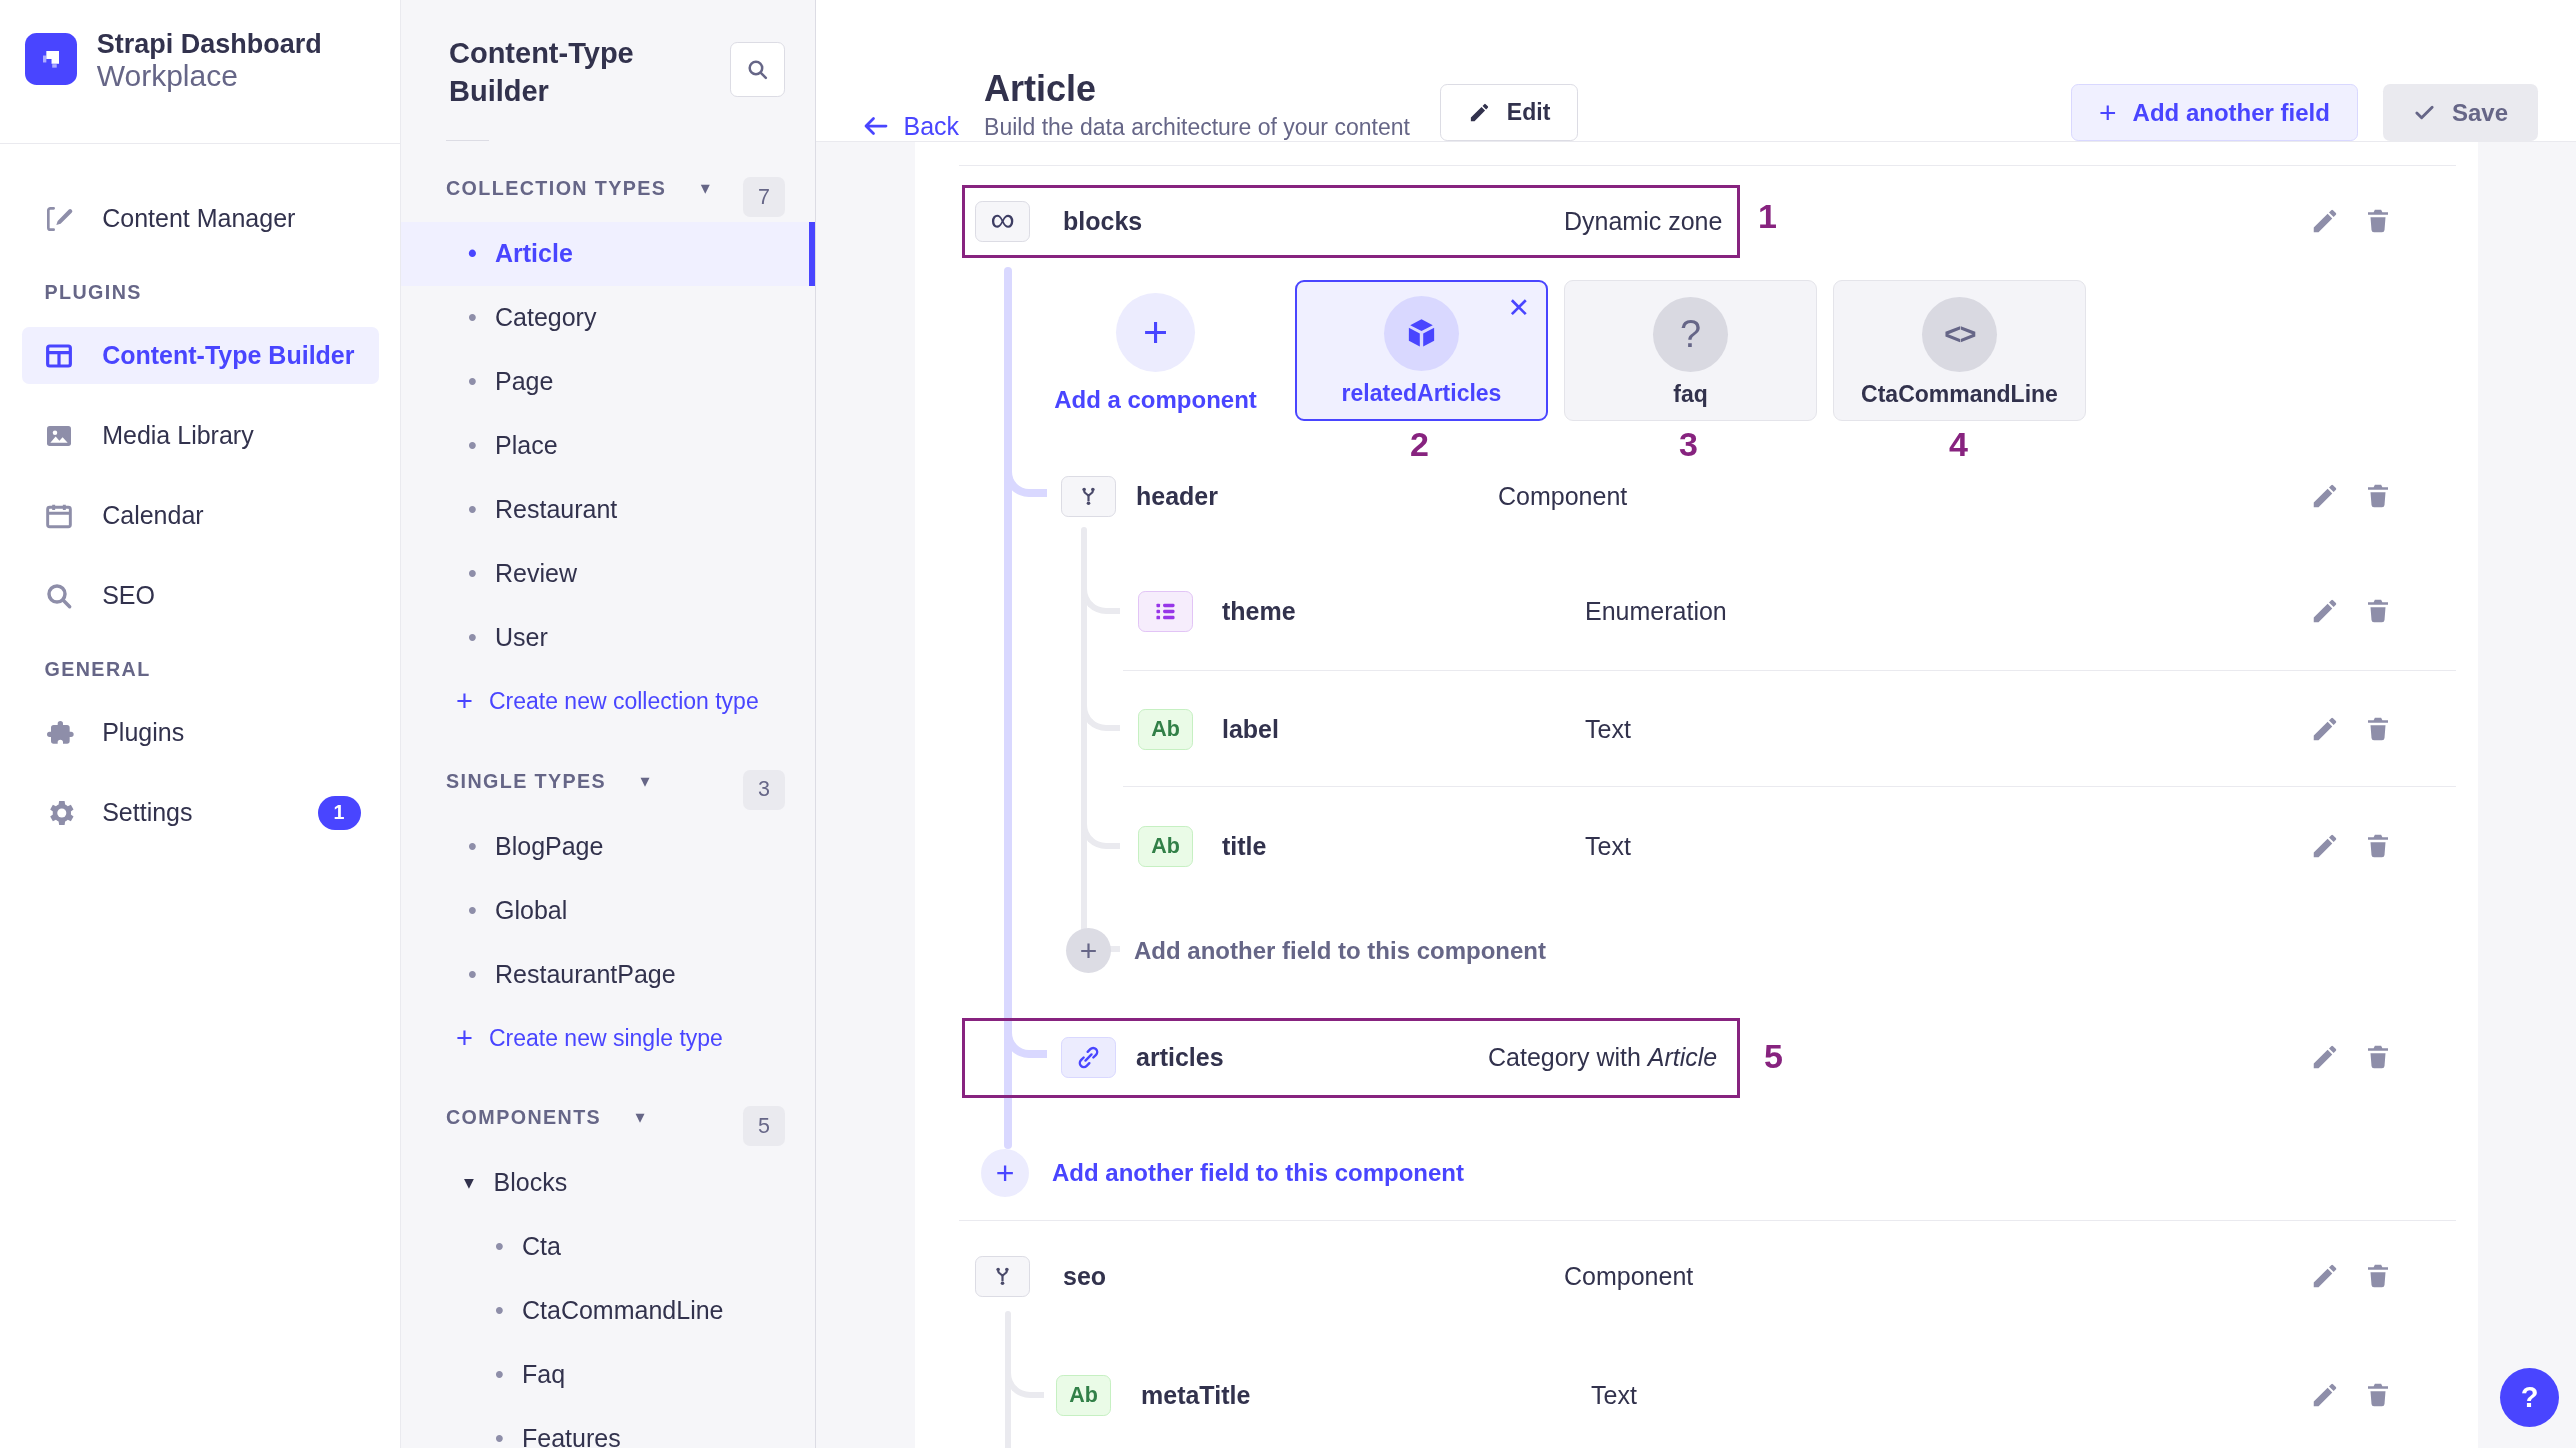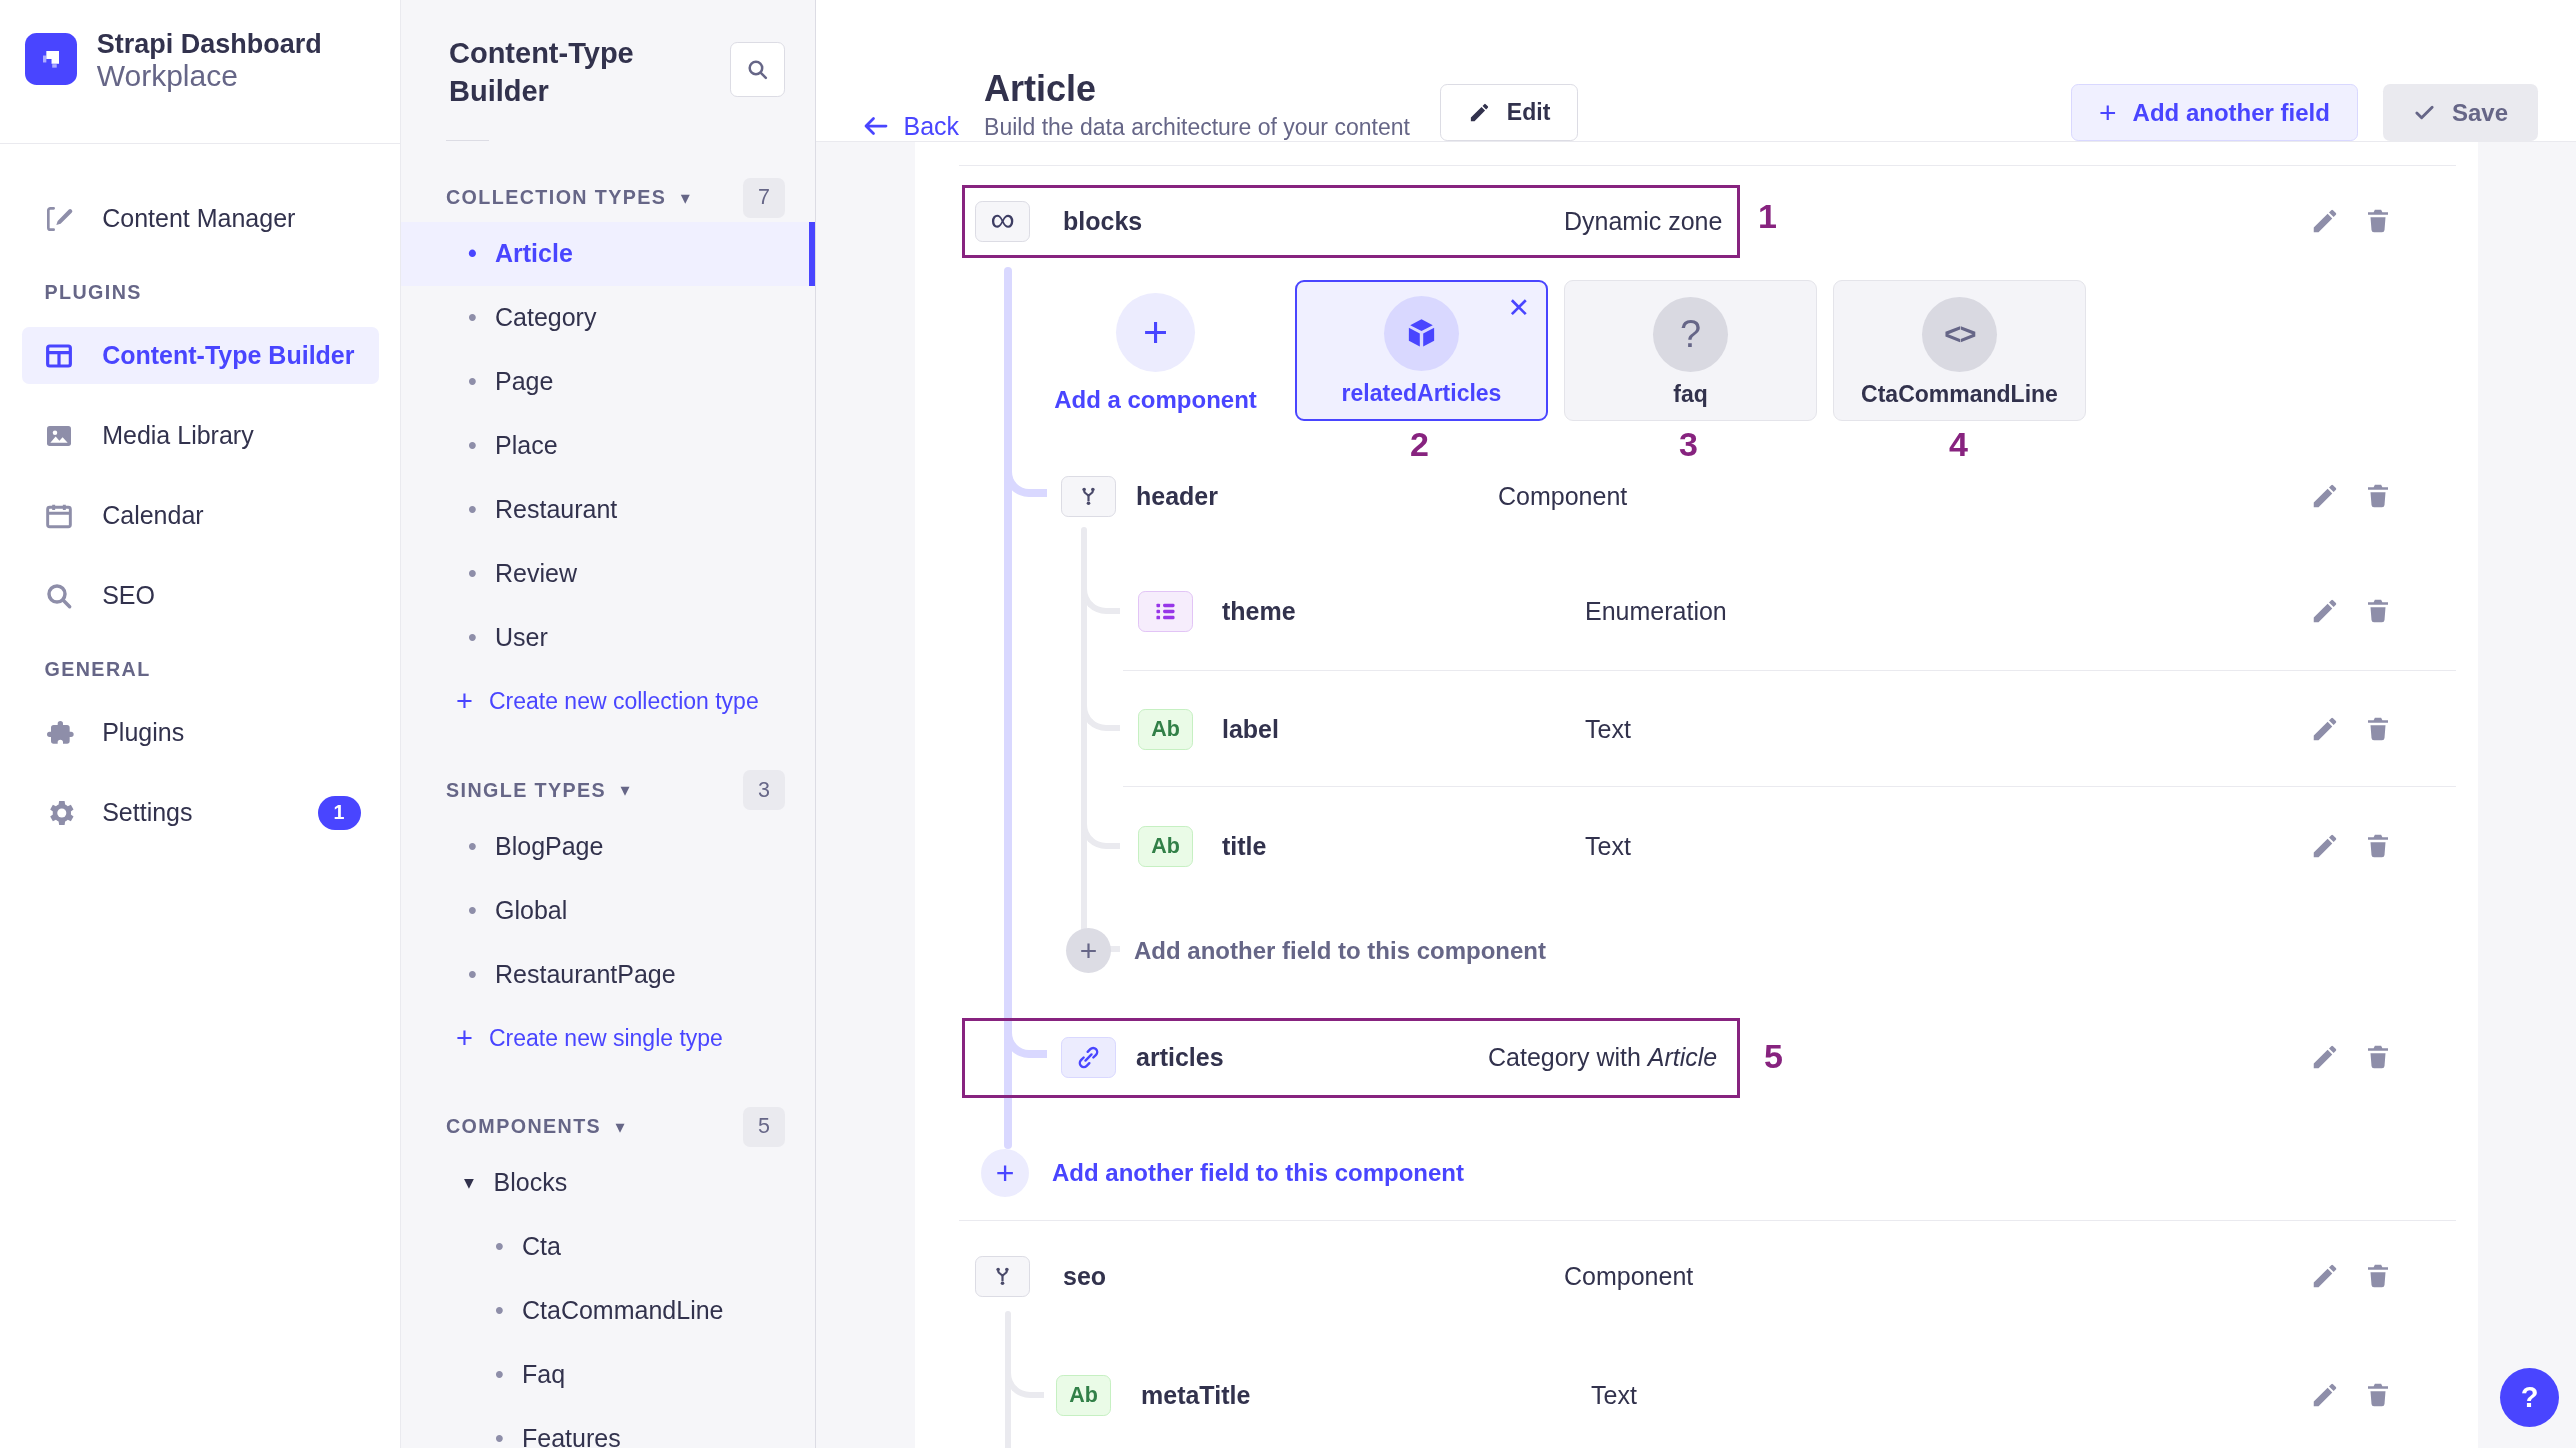--- a/index.html
+++ b/index.html
@@ -24,21 +24,21 @@
   .sb-user { border-top:0.9px solid #eaeaef; height:101px; display:flex; align-items:center; gap:25px; padding:0 36px; margin-top:auto; flex:none; }
   .avatar { width:57px; height:57px; border-radius:50%; background:#4945ff; color:#fff; font-size:23px; font-weight:bold; display:flex; align-items:center; justify-content:center; flex:none; }
   .user-name { font-size:25px; color:#32324d; flex:1; }
   .collapse-btn { width:36px; height:47px; background:#fff; border:0.9px solid #dcdce4; border-radius:9px; display:flex; align-items:center; justify-content:center; color:#666687; font-size:27px; cursor:pointer; }
 
   
   .subnav { width:415px; background:#f6f6f9; border-right:0.9px solid #dcdce4; flex:none; position:relative; padding-top:34px; overflow:hidden; }
   .sn-title { font-size:29px; line-height:38px; font-weight:bold; color:#32324d; margin-left:48px; width:242px; }
   .search-btn { position:absolute; top:42px; right:30px; width:55px; height:55px; background:#fff; border:0.9px solid #dcdce4; border-radius:7.2px; display:flex; align-items:center; justify-content:center; cursor:pointer; color:#666687; }
   .sn-mini-divider { width:43px; border-top:1.8px solid #dcdce4; margin:30px 0 0 45px; }
-  .sn-head { display:flex; align-items:center; margin:36px 30px 3.6px 45px; height:41px; }
+  .sn-head { display:flex; align-items:flex-start; margin:36px 30px 3.6px 45px; height:41px;gap:20px; }
   .sn-head-label { font-size:19.7px; font-weight:bold; letter-spacing:1.4px; color:#666687; }
   .sn-caret { font-size:18px; color:#666687; margin-left:14.3px; }
   .sn-count { margin-left:auto; min-width:42px; height:40px; background:#eaeaef; border-radius:7.2px; color:#666687; font-size:21.5px; display:flex; align-items:center; justify-content:center; }
   .sn-item { height:64px; display:flex; align-items:center; font-size:25px; color:#32324d; position:relative; padding-left:67px; cursor:pointer; }
   .sn-item .bullet { width:27px; color:#8e8ea9; font-size:25px; flex:none; }
   .sn-item.active { background:#f0f0ff; color:#4945ff; font-weight:600; }
   .sn-item.active .bullet { color:#4945ff; }
   .sn-item.active::after { content:""; position:absolute; right:0; top:0; bottom:0; width:6.3px; background:#4945ff; }
   .sn-item.nested { padding-left:94px; }
   .sn-create { height:64px; display:flex; align-items:center; gap:16px; padding-left:55px; color:#4945ff; font-size:23px; cursor:pointer; }

